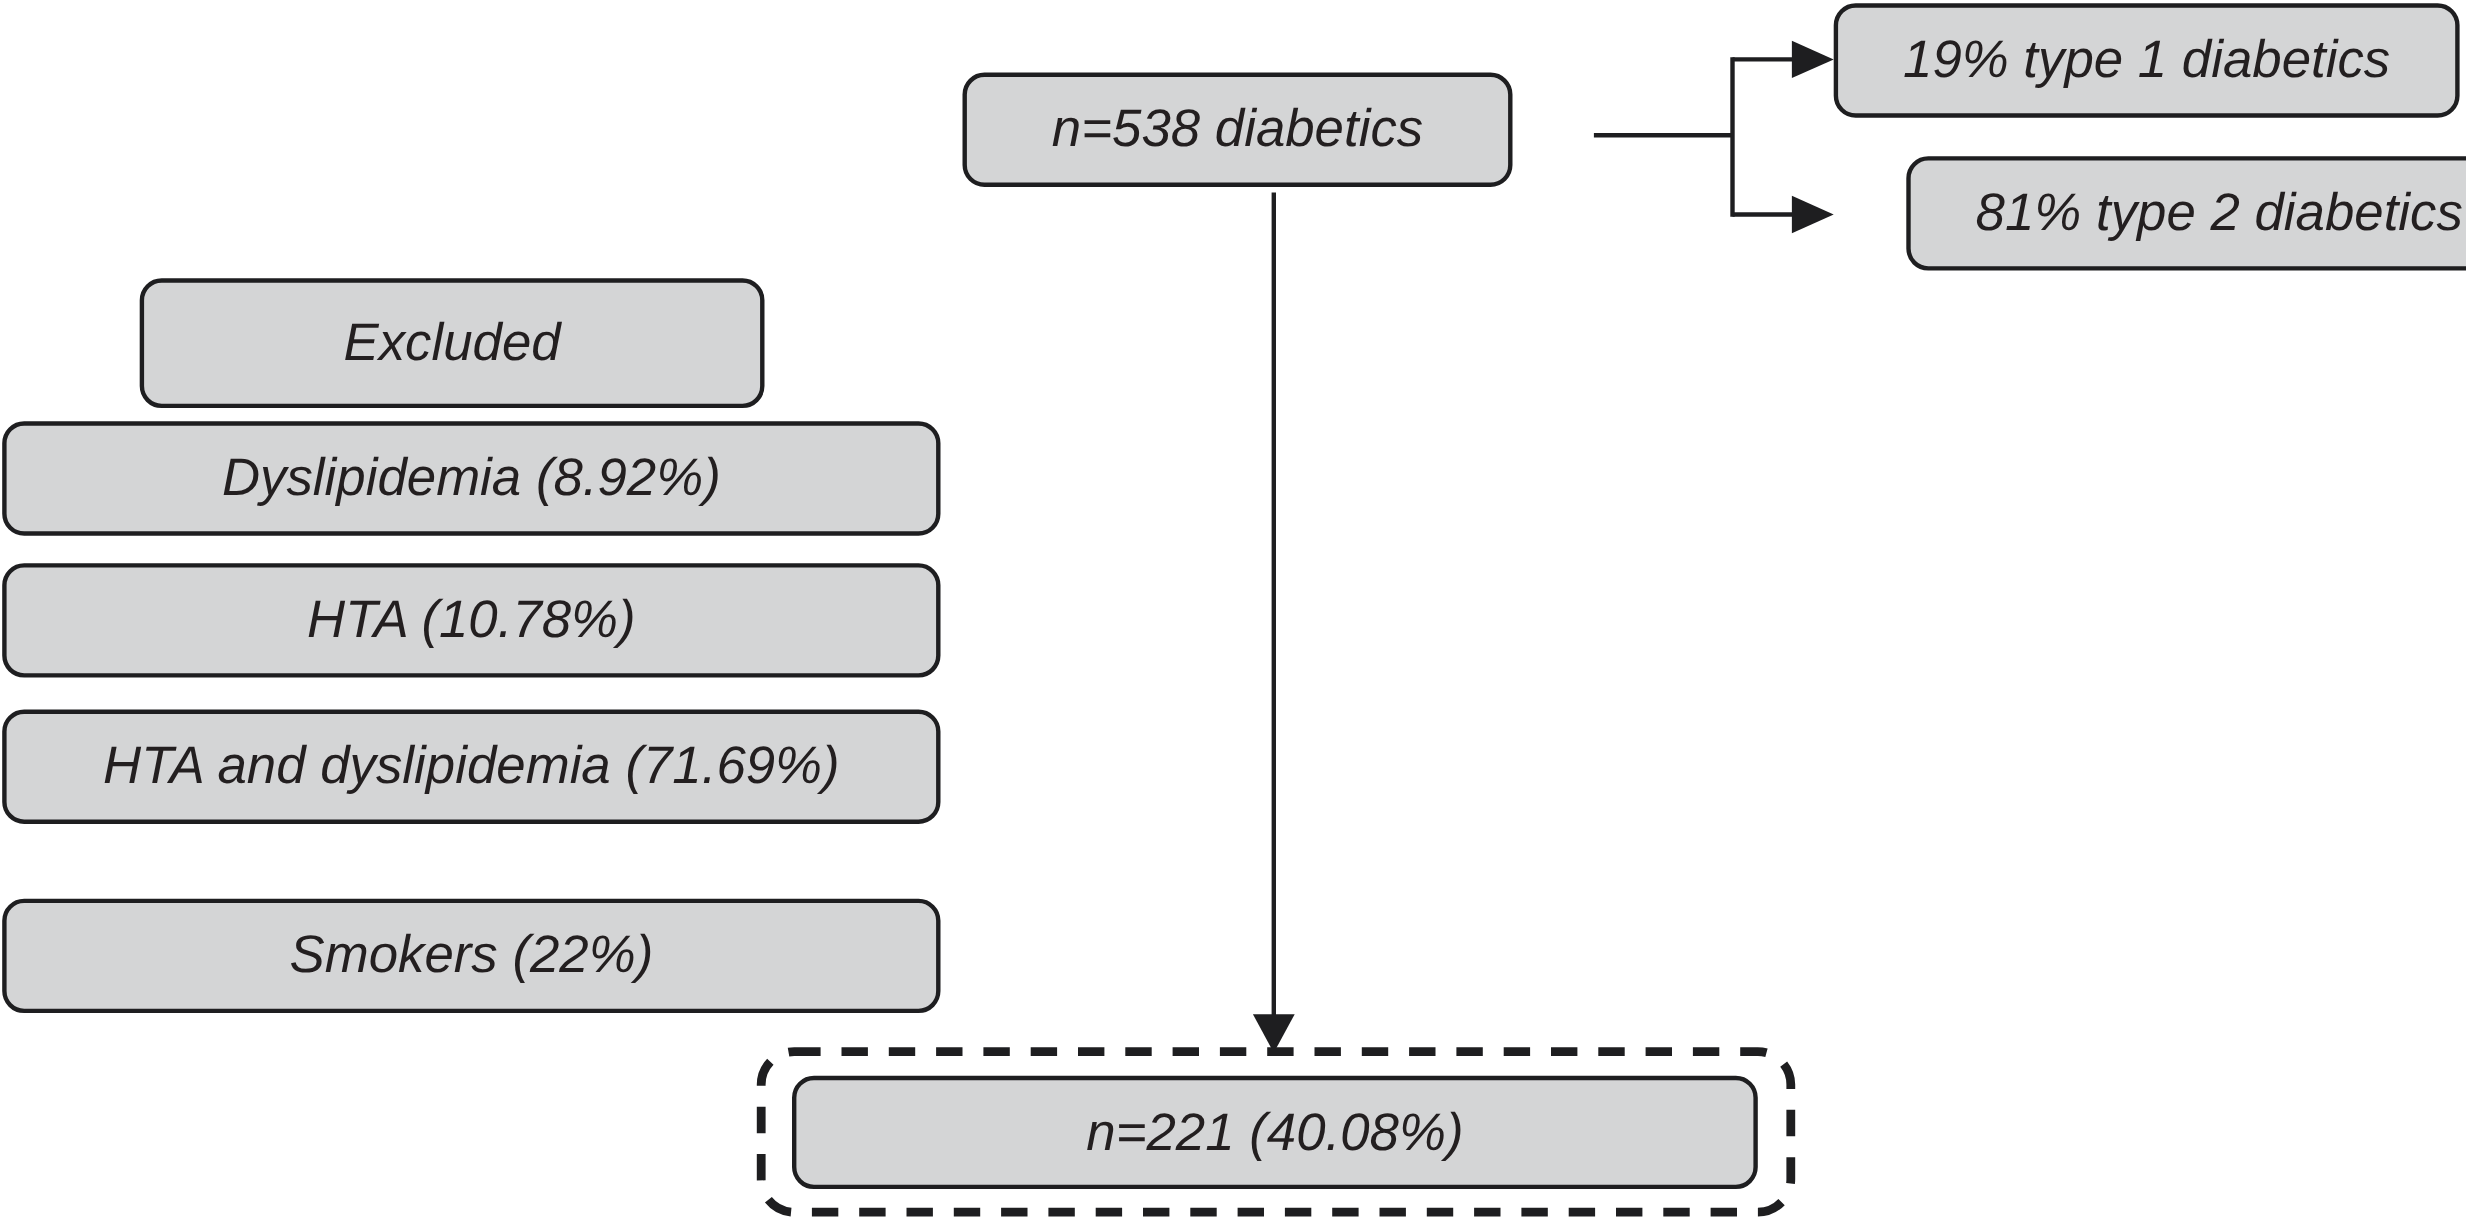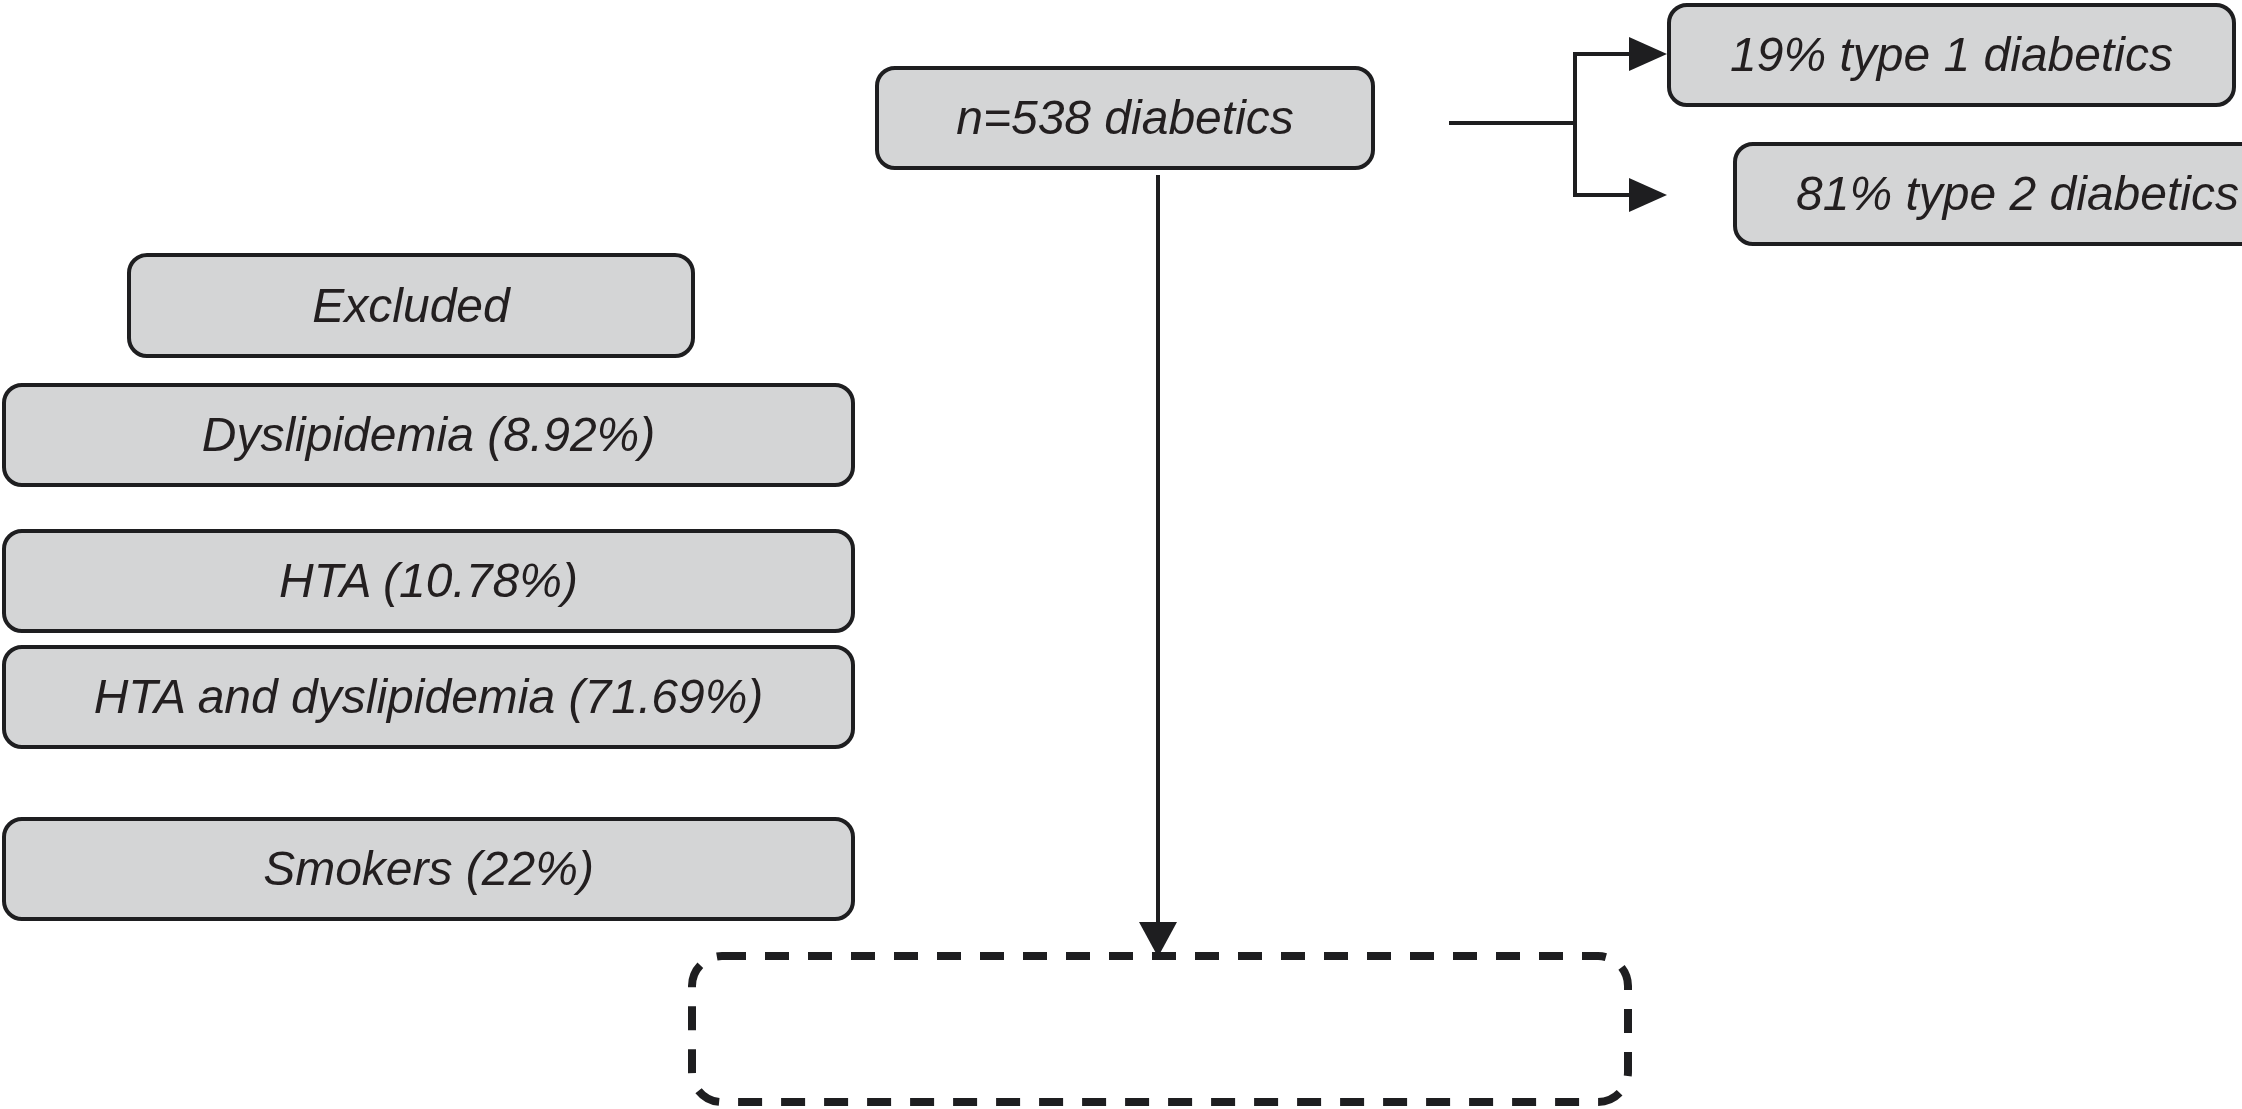--- a/index.html
+++ b/index.html
@@ -71,24 +71,25 @@
 
     <rect class="dash" x="692" y="956" width="936" height="146" rx="30"></rect>
   </svg>
 
   <div class="node" style="left:875px; top:66px; width:500px; height:104px;">n=538 diabetics</div>
 
   <div class="node" style="left:1667px; top:3px; width:569px; height:104px;">19% type 1 diabetics</div>
 
   <div class="node" style="left:1733px; top:142px; width:569px; height:104px;">81% type 2 diabetics</div>
 
-  <div class="node" style="left:127px; top:253px; width:568px; height:105px;">Excluded</div>
+  <div class="node" style="left:127px; top:253px; width:568px; height:118px;">Excluded</div>
 
   <div class="node" style="left:2px; top:383px; width:853px; height:104px;">Dyslipidemia (8.92%)</div>
 
-  <div class="node" style="left:2px; top:529px; width:853px; height:104px;">HTA (10.78%)</div>
+  <div class="node" style="left:2px; top:512px; width:853px; height:104px;">HTA (10.78%)</div>
 
   <div class="node" style="left:2px; top:645px; width:853px; height:104px;">HTA and dyslipidemia (71.69%)</div>
 
   <div class="node" style="left:2px; top:775px; width:853px; height:104px;margin-top:42px;">Smokers (22%)</div>
 
+  <div class="node" style="left:720px; top:978px; width:878px; height:103px;">n=221 (40.08%)</div>
 
 </div>
 
 </body></html>

